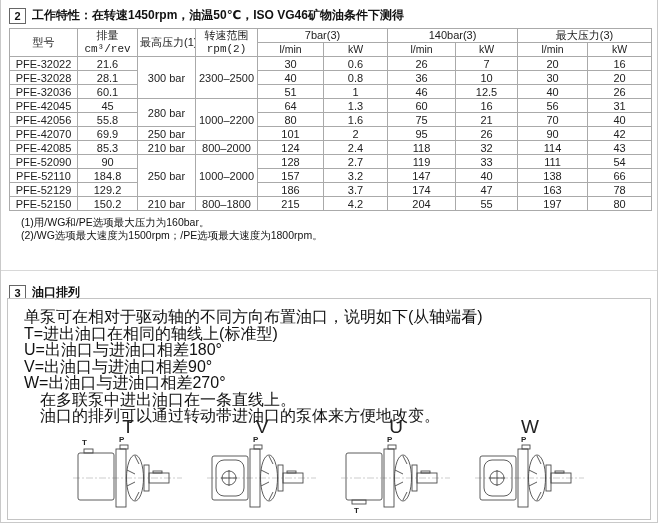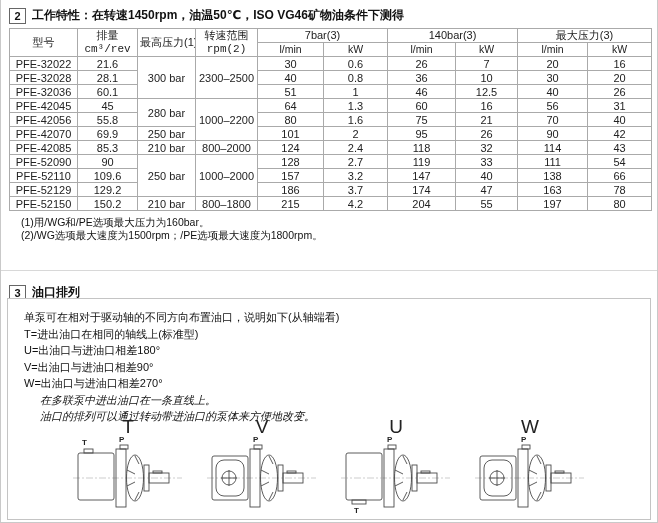--- a/index.html
+++ b/index.html
@@ -20,23 +20,23 @@
   .g2{border-left-style:hidden;}
   .two-line div{line-height:13px;font-family:Liberation Mono, monospace;}
 
   
   .notes{margin:5px 0 0 20px;font-size:10.5px;line-height:12.5px;color:#111;}
 
   .sep{position:absolute;top:270px;left:0;right:0;border-top:1px solid #d8d8d8;}
 
   .s3-head{position:absolute;top:277px;left:0;}
   .s3-box{position:absolute;top:298px;left:6px;right:6px;bottom:2px;border:1px solid #c4c4c4;background:#fff;}
-  .s3-text{padding:10px 10px 0 16px;font-size:11px;line-height:16.5px;color:#111;}
+  .s3-text{padding:10px 10px 0 16px;font-size:16px;line-height:16.5px;color:#111;}
   .s3-text .line{white-space:nowrap;}
-  .s3-text .indent{padding-left:16px;font-style:italic;}
+  .s3-text .indent{padding-left:16px;}
 
   
   .diagrams{position:absolute;left:0;right:0;bottom:2px;display:flex;justify-content:center;gap:16px;}
   .pump{position:relative;width:118px;height:100px;text-align:center;}
   .pump-letter{font-size:19px;line-height:20px;height:20px;color:#222;font-weight:normal;}
   .pump svg{display:block;margin:0 auto;width:112px;height:78px;}
   .port{position:absolute;font-size:8px;font-weight:bold;color:#222;line-height:8px;}
   .port-tl{top:22px;left:13px;}
   .port-tr{top:19px;left:50px;}
   .port-b{top:90px;left:17px;}
@@ -173,21 +173,21 @@
       <td rowspan="3">1000–2000</td>
       <td class="g1">128</td>
           <td class="g2">2.7</td>
       <td class="g1">119</td>
           <td class="g2">33</td>
       <td class="g1">111</td>
           <td class="g2">54</td>
     </tr>
     <tr>
       <td>PFE-52110</td>
-          <td>109.6</td>
+          <td>184.8</td>
       <td class="g1">157</td>
           <td class="g2">3.2</td>
       <td class="g1">147</td>
           <td class="g2">40</td>
       <td class="g1">138</td>
           <td class="g2">66</td>
     </tr>
     <tr>
       <td>PFE-52129</td>
           <td>129.2</td>

